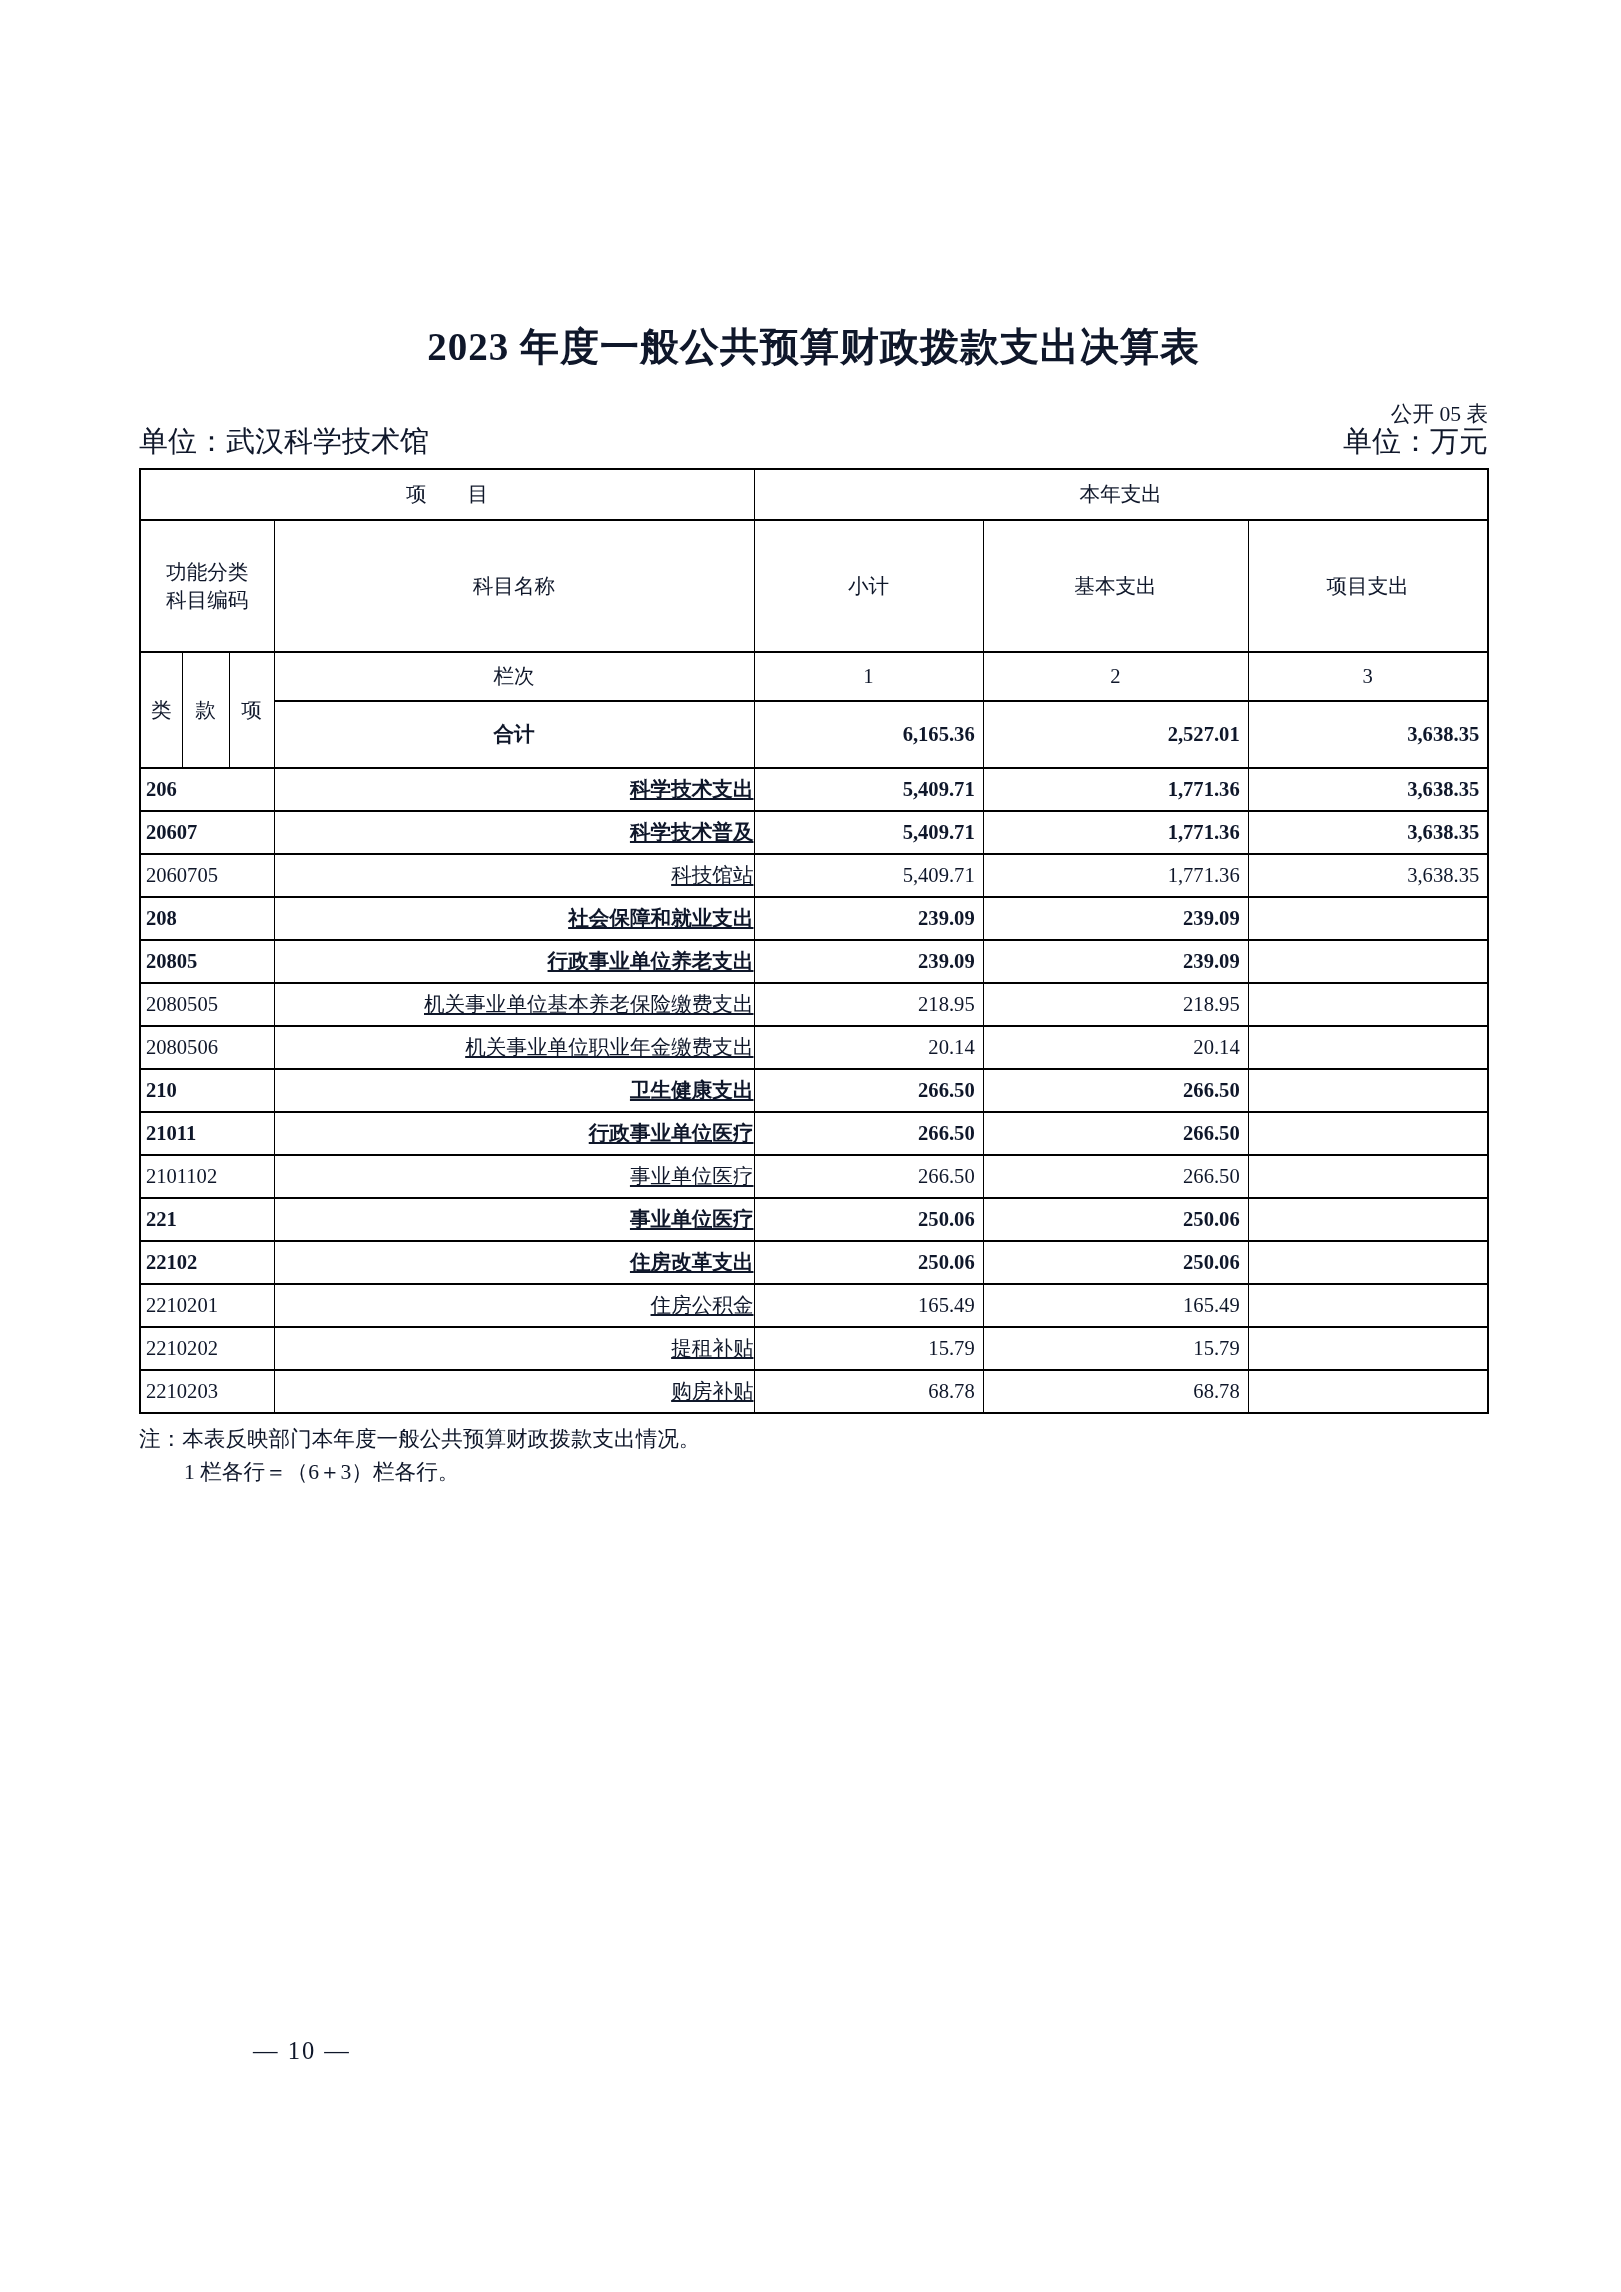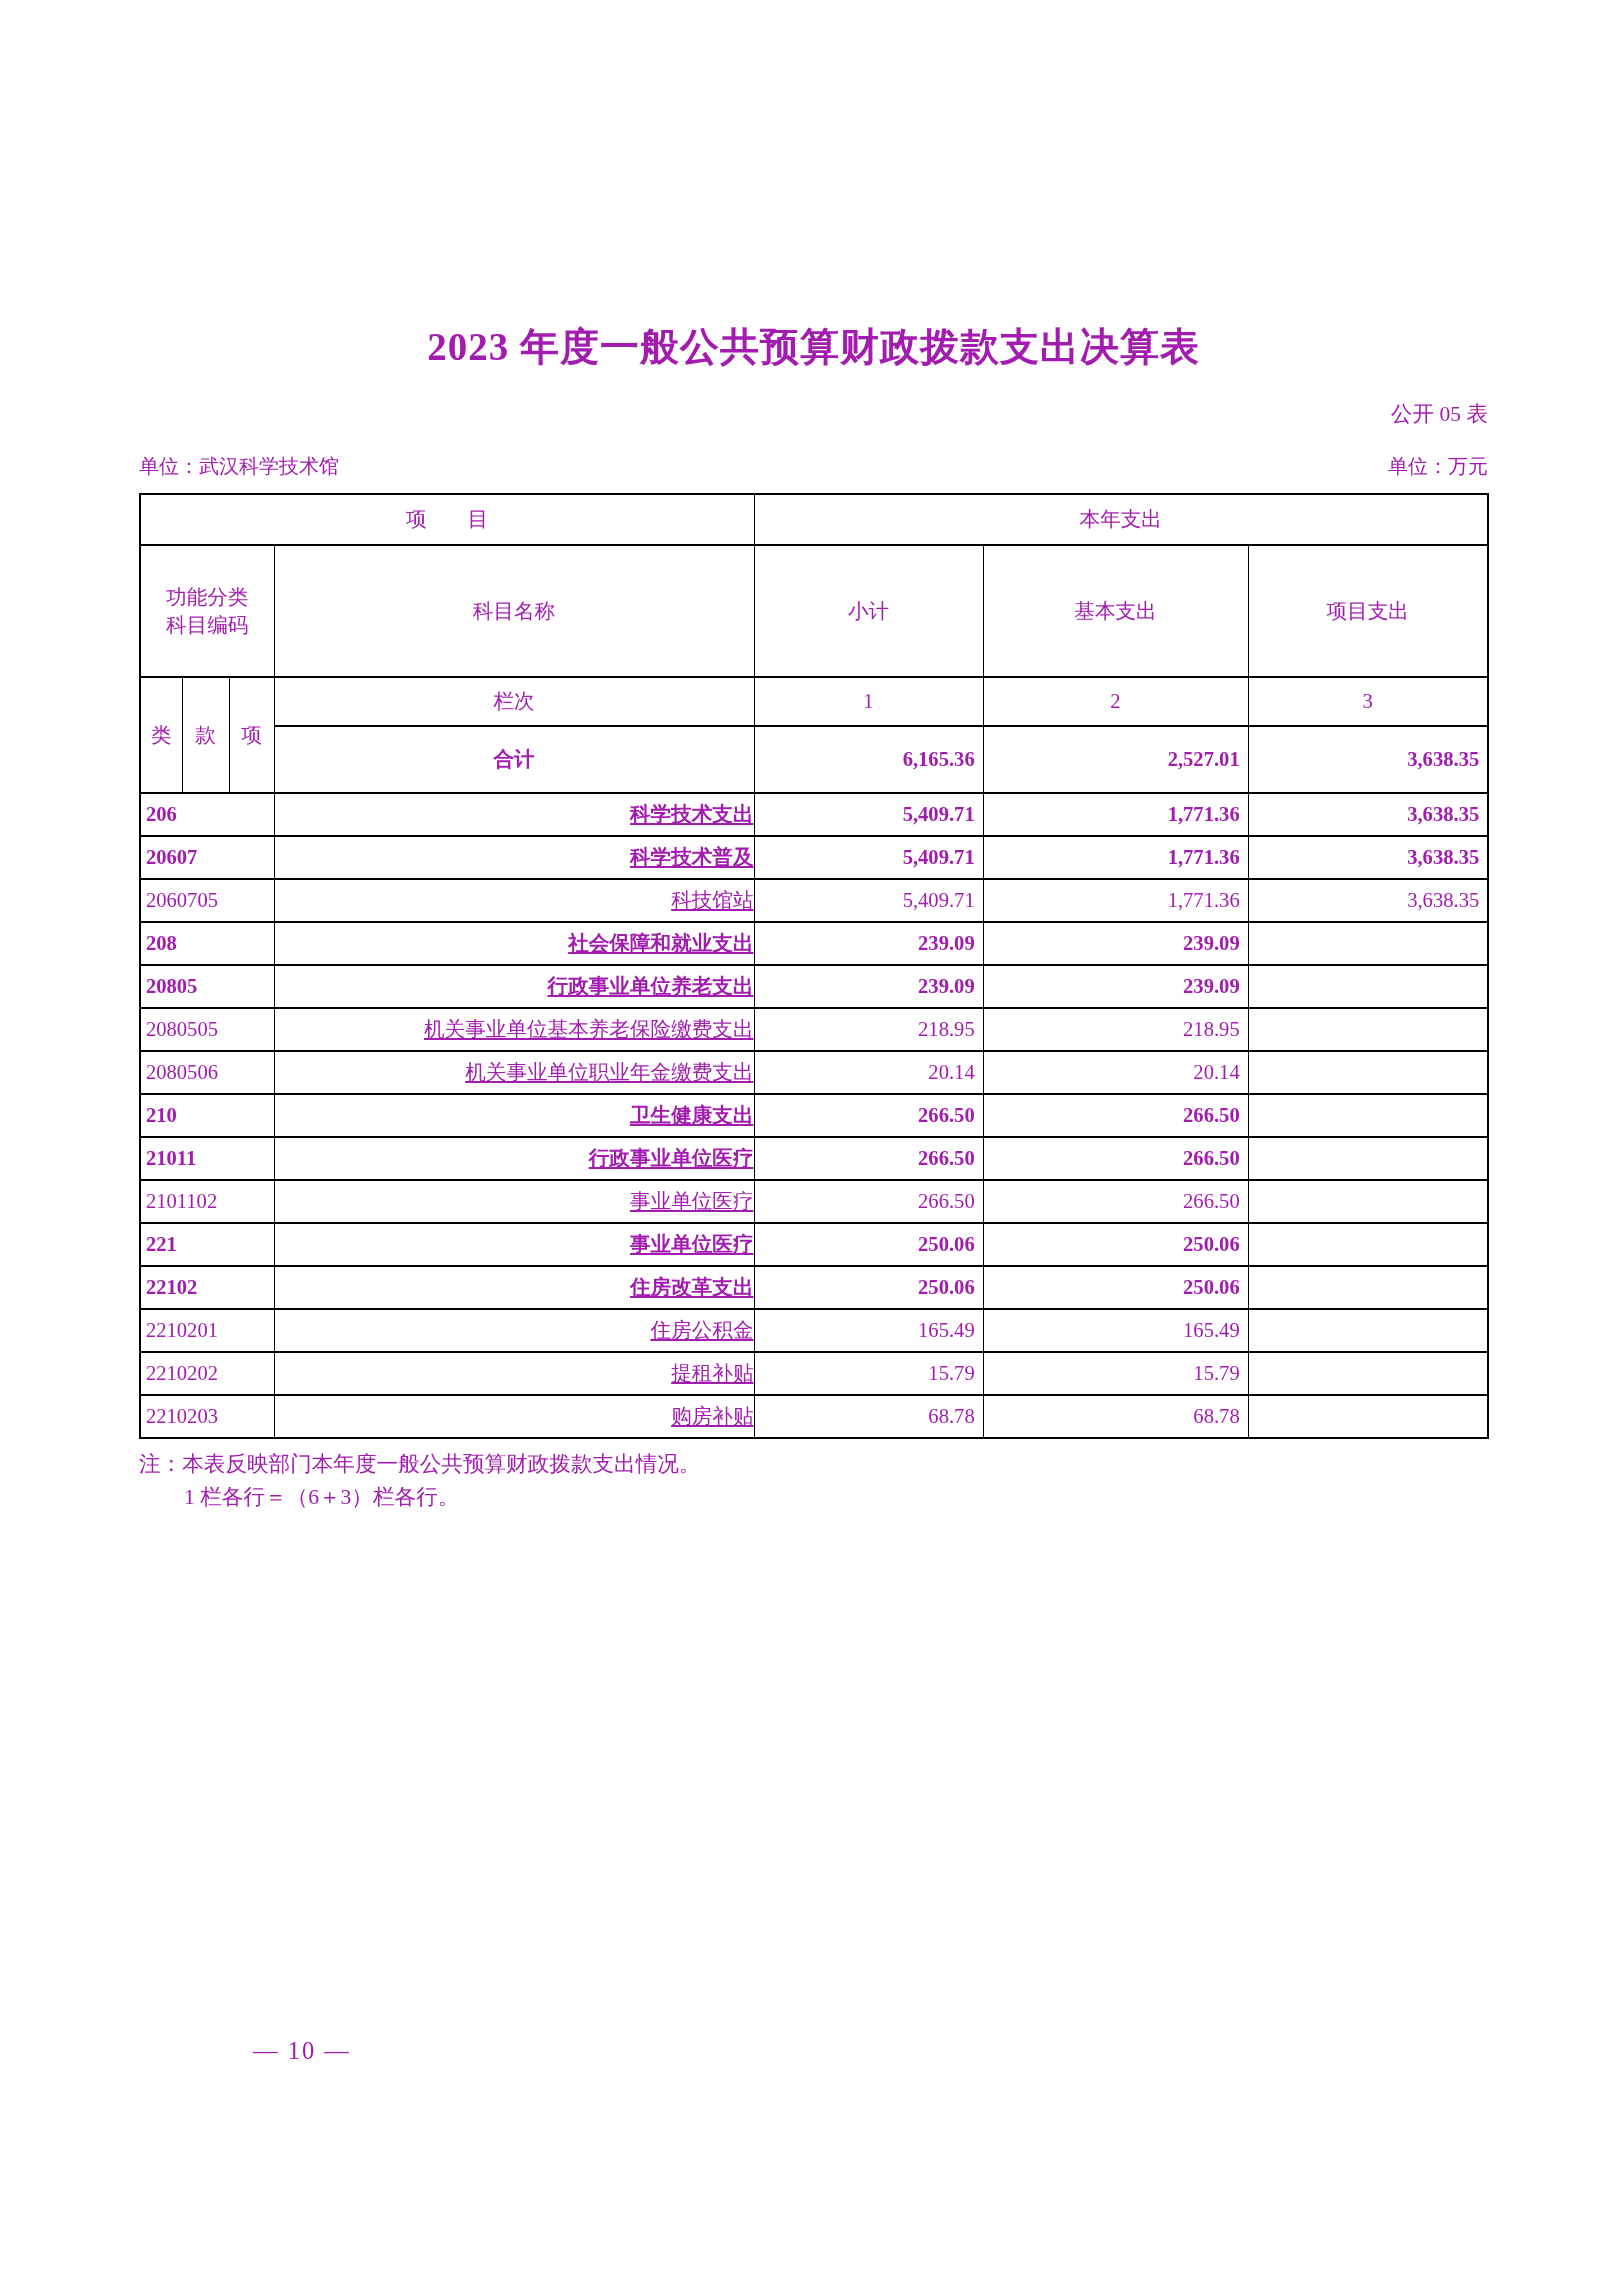--- a/index.html
+++ b/index.html
@@ -1,34 +1,34 @@
 <!DOCTYPE html>
 <html><head>
 <meta charset="utf-8">
 <style>
   html, body { margin:0; padding:0; background:#ffffff; }
   .page {
     position:relative;
     width:1621px; height:2293px;
     background:#ffffff;
-    color:#a21caf;
+    color:#0f172a;
     font-family:"Liberation Serif","DejaVu Serif",serif;
     overflow:hidden;
   }
   .content { position:absolute; left:139px; top:0; width:1349px; }
   .doc-title {
     margin:321px 0 0 0;
     text-align:center;
     font-size:39px;
     font-weight:bold;
     letter-spacing:1px;
     line-height:51px;
   }
   .form-label { text-align:right; font-size:21.6px; margin-top:29px; line-height:27.4px; }
-  .meta-row { display:flex; justify-content:space-between; font-size:20px; margin-top:25px; line-height:27.4px; }
+  .meta-row { display:flex; justify-content:space-between; font-size:29px; margin-top:0; line-height:27.4px; }
   table.budget {
     border-collapse:collapse;
     table-layout:fixed;
     width:1349px;
     margin-top:11.8px;
     border:2.9px solid #000;
   }
   table.budget td {
     border:2px solid #000;
     border-left-width:1px;

